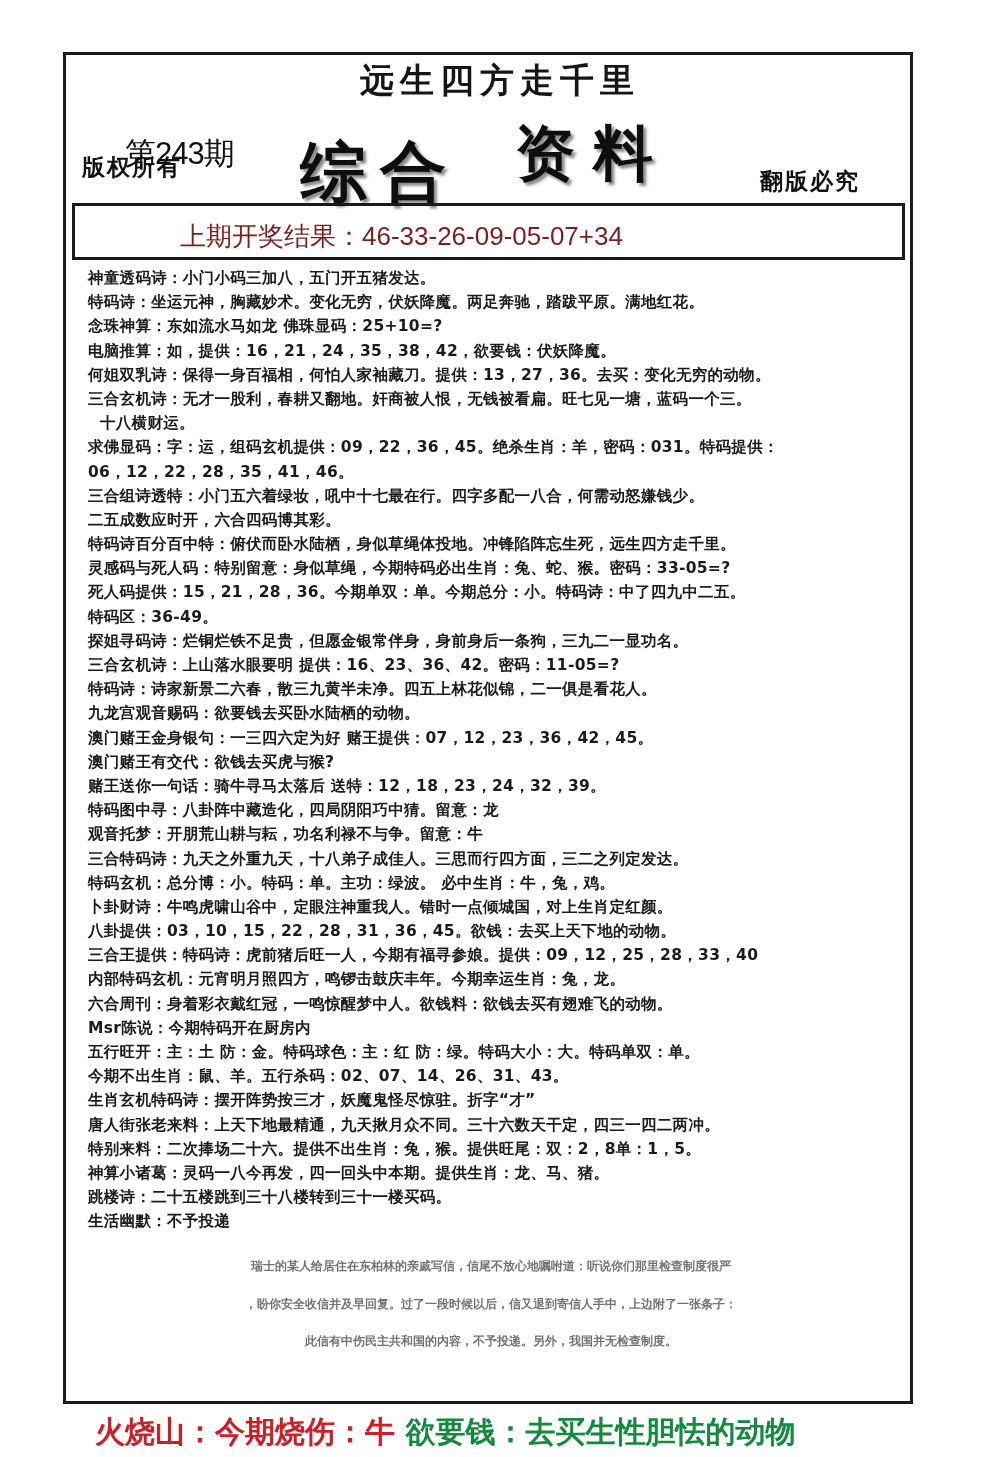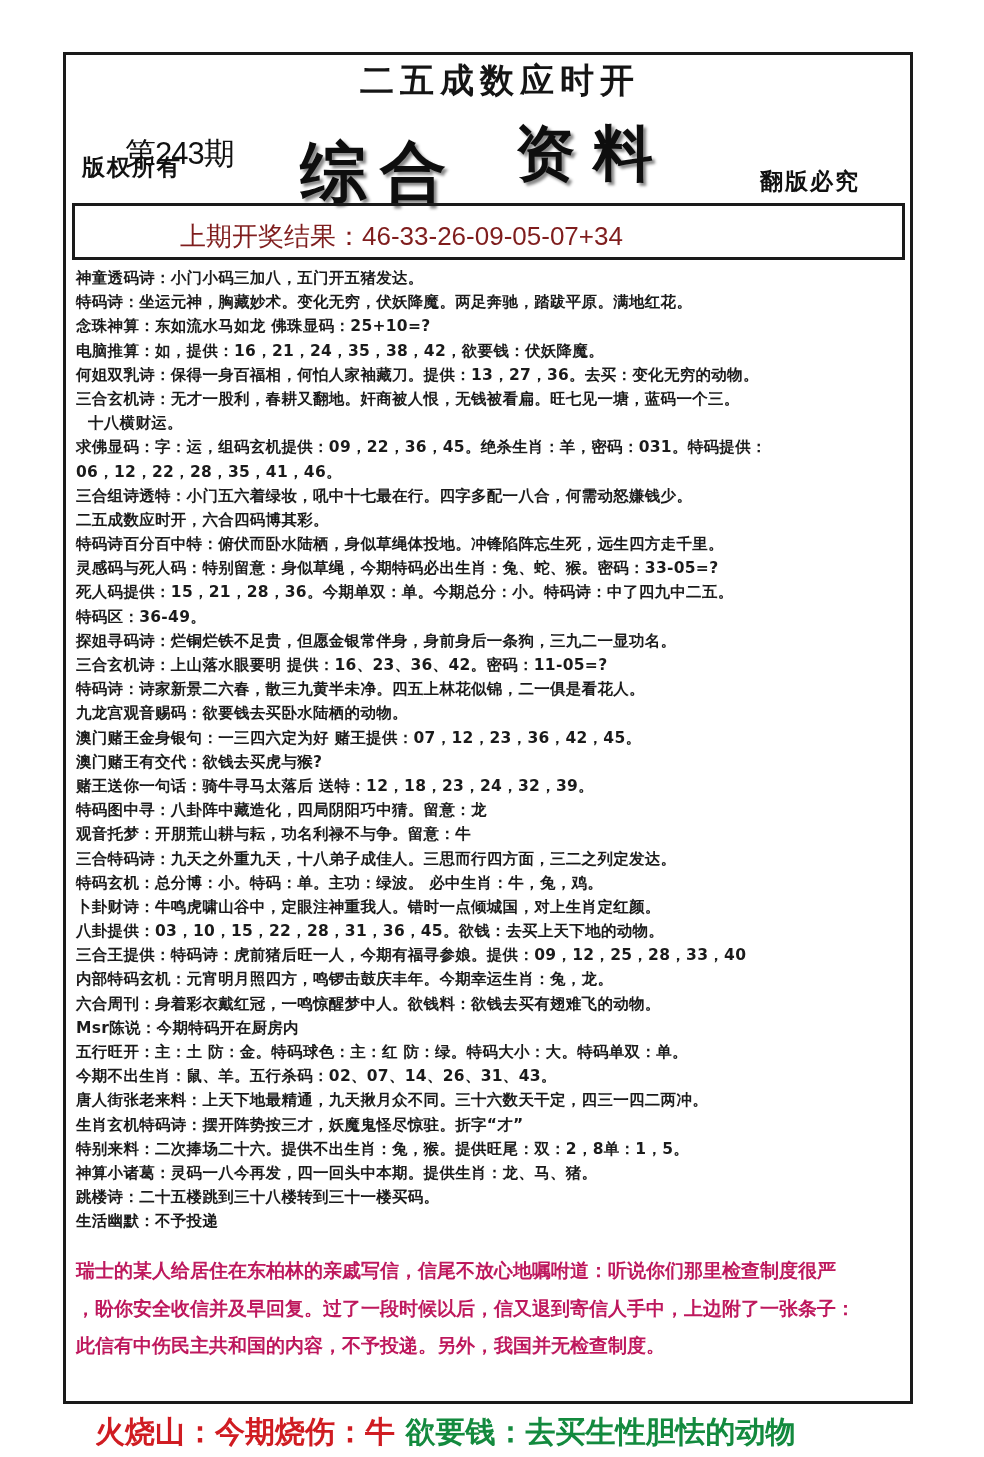--- a/index.html
+++ b/index.html
@@ -18,37 +18,37 @@
            font-size:60px; font-weight:bold; color:#0e0e0e; letter-spacing:18px;
            text-shadow:3px 3px 3px #888; }
   .copyright-left { position:absolute; left:82px; top:152px; font-size:23px; font-weight:bold;
            font-family:"DejaVu Serif", serif; letter-spacing:2px; }
   .copyright-right { position:absolute; left:760px; top:166px; font-size:23px; font-weight:bold;
            font-family:Liberation Serif, serif; letter-spacing:2px; }
   .result-box { position:absolute; left:72px; top:203px; width:833px; height:57px;
            border:3px solid #1a1a1a; box-sizing:border-box; }
   .result-text { position:absolute; left:105px; top:13px; font-size:26px; color:#7f1d1d;
            font-family:"Liberation Sans", sans-serif; white-space:nowrap; }
-  .content { position:absolute; left:76px; top:266px; width:830px; }
+  .content { position:absolute; left:88px; top:266px; width:830px; }
   .line { height:24.2px; line-height:24.2px; font-size:15.5px; white-space:nowrap;
           font-family:"DejaVu Sans", sans-serif; font-weight:bold; color:#1b1b1b; letter-spacing:0.3px; }
-  .story { position:absolute; left:76px; width:830px; font-size:19px; font-weight:bold;
-          white-space:nowrap; color:#be185d; }
+  .story { position:absolute; left:76px; width:830px; font-size:12px; font-weight:bold;
+          white-space:nowrap; color:#737373;text-align:center; }
   .footer { position:absolute; left:95px; top:1412px; font-family:"DejaVu Serif", serif;
           font-size:30px; font-weight:bold; white-space:nowrap; }
   .footer .red { color:#d01c22; }
   .footer .green { color:#138a3e; }
 </style>
 </head>
 <body>
 
 <div class="frame"></div>
 
 <div class="issue">第243期</div>
-<div class="center-title">二五成数应时开</div>
+<div class="center-title">远生四方走千里</div>
 <div class="big-title-1">综合</div>
 <div class="big-title-2">资料</div>
 <div class="copyright-left">版权所有</div>
 <div class="copyright-right">翻版必究</div>
 
 <div class="result-box">
   <div class="result-text">
     <span>上期开奖结果：</span><span>46-33-26-09-05-07+34</span>
   </div>
 </div>
@@ -81,22 +81,22 @@
     <div class="line">三合特码诗：九天之外重九天，十八弟子成佳人。三思而行四方面，三二之列定发达。</div>
     <div class="line">特码玄机：总分博：小。特码：单。主功：绿波。  必中生肖：牛，兔，鸡。</div>
     <div class="line">卜卦财诗：牛鸣虎啸山谷中，定眼注神重我人。错时一点倾城国，对上生肖定红颜。</div>
     <div class="line">八卦提供：03，10，15，22，28，31，36，45。欲钱：去买上天下地的动物。</div>
     <div class="line">三合王提供：特码诗：虎前猪后旺一人，今期有福寻参娘。提供：09，12，25，28，33，40</div>
     <div class="line">内部特码玄机：元宵明月照四方，鸣锣击鼓庆丰年。今期幸运生肖：兔，龙。</div>
     <div class="line">六合周刊：身着彩衣戴红冠，一鸣惊醒梦中人。欲钱料：欲钱去买有翅难飞的动物。</div>
     <div class="line">Msr陈说：今期特码开在厨房内</div>
     <div class="line">五行旺开：主：土 防：金。特码球色：主：红 防：绿。特码大小：大。特码单双：单。</div>
     <div class="line">今期不出生肖：鼠、羊。五行杀码：02、07、14、26、31、43。</div>
+    <div class="line">生肖玄机特码诗：摆开阵势按三才，妖魔鬼怪尽惊驻。折字“才”</div>
     <div class="line">唐人街张老来料：上天下地最精通，九天揪月众不同。三十六数天干定，四三一四二两冲。</div>
-    <div class="line">生肖玄机特码诗：摆开阵势按三才，妖魔鬼怪尽惊驻。折字“才”</div>
     <div class="line">特别来料：二次捧场二十六。提供不出生肖：兔，猴。提供旺尾：双：2，8单：1，5。</div>
     <div class="line">神算小诸葛：灵码一八今再发，四一回头中本期。提供生肖：龙、马、猪。</div>
     <div class="line">跳楼诗：二十五楼跳到三十八楼转到三十一楼买码。</div>
     <div class="line">生活幽默：不予投递</div>
   </div>
 
 <div class="story" style="top:1258px;">瑞士的某人给居住在东柏林的亲戚写信，信尾不放心地嘱咐道：听说你们那里检查制度很严</div>
 <div class="story" style="top:1296px;">，盼你安全收信并及早回复。过了一段时候以后，信又退到寄信人手中，上边附了一张条子：</div>
 <div class="story" style="top:1333px;">此信有中伤民主共和国的内容，不予投递。另外，我国并无检查制度。</div>
 

